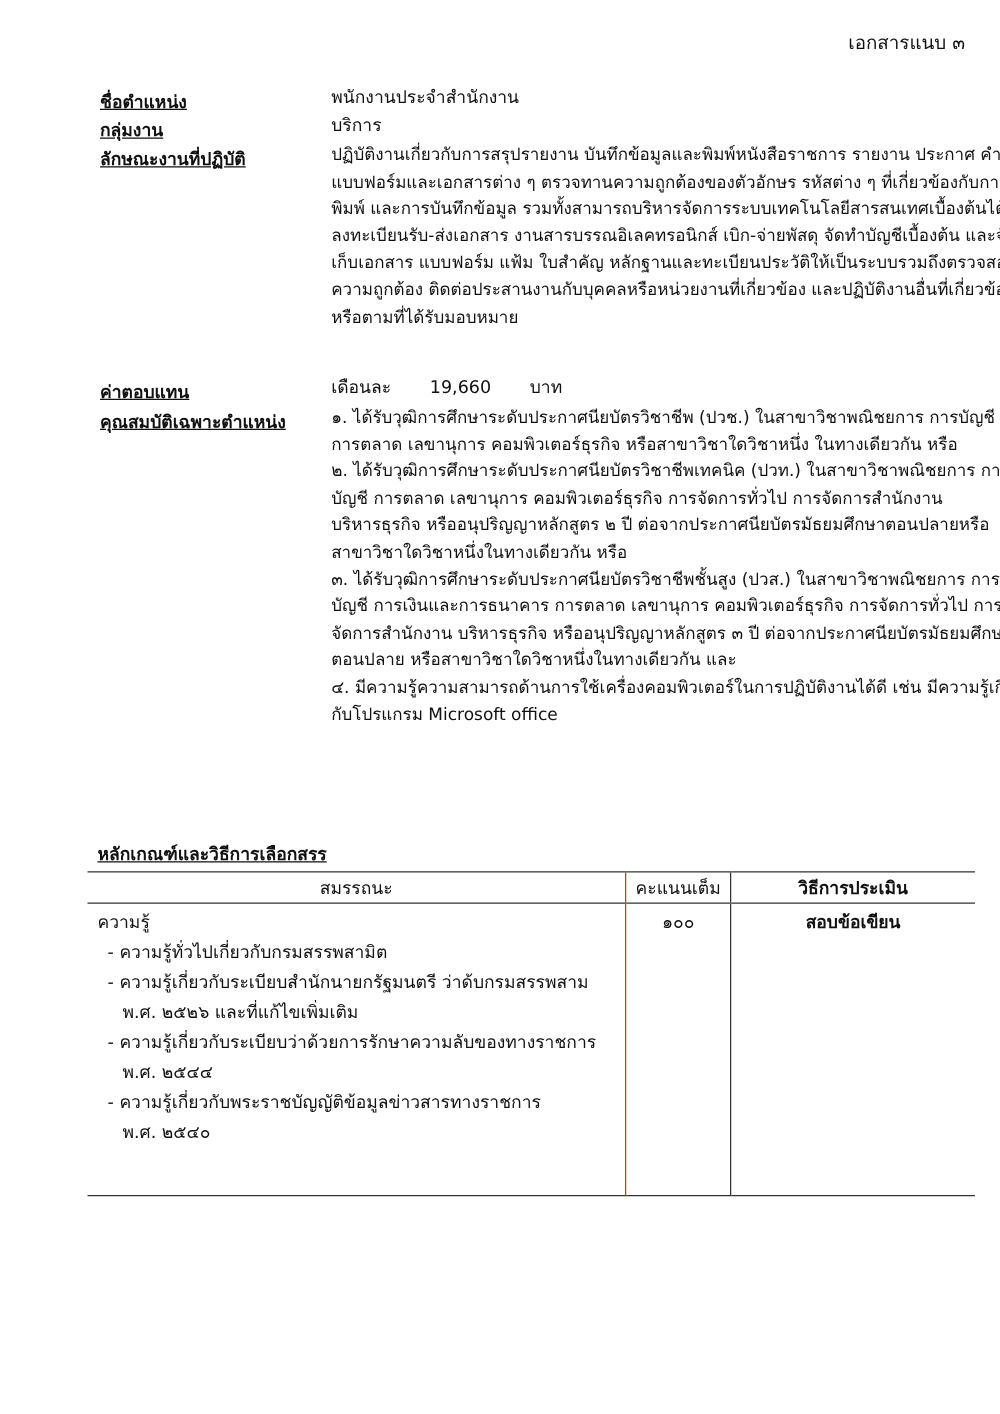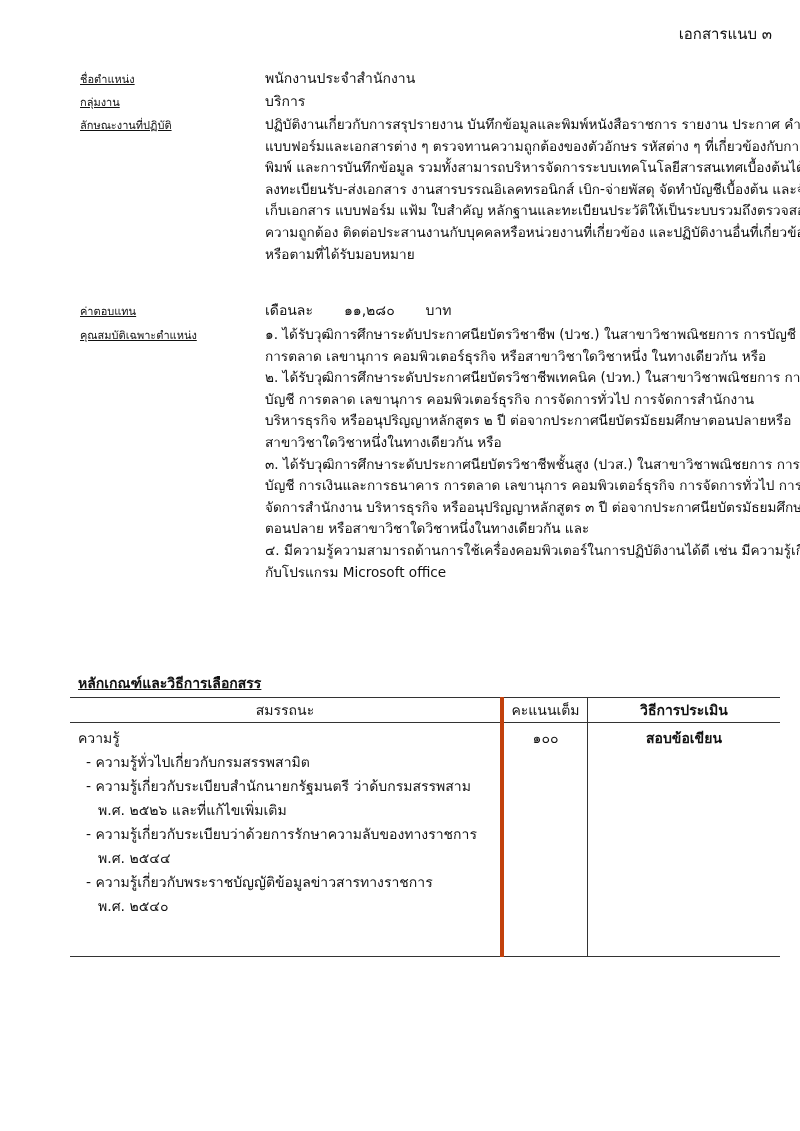--- a/index.html
+++ b/index.html
@@ -7,21 +7,21 @@
       width: 800px; height: 1131px; position: relative; overflow: hidden;
       font-family: "DejaVu Sans", "Liberation Sans", sans-serif;
       color: #111111;
     }
     .doc-ref {
       position: absolute; right: 28px; top: 22px;
       font-size: 15px;
     }
     .field-label {
       position: absolute; left: 80px;
-      font-size: 11px; font-weight: normal; text-decoration: underline;
+      font-size: 14px; font-weight: bold; text-decoration: underline;
       white-space: nowrap;
     }
     .field-value {
       position: absolute; left: 233px; width: 555px;
       font-size: 14px; line-height: 21.6px; margin-left: 32px;
     }
     .field-value p { margin: 0; }
     .qual-item { margin: 0; text-indent: 0; }
     .section-title {
       position: absolute; left: 78px; top: 672px;
@@ -31,21 +31,21 @@
       position: absolute; left: 70px; top: 697px; width: 710px;
       border-collapse: collapse; font-size: 14px;
     }
     table.criteria th {
       font-weight: normal; height: 24px; text-align: center;
       border-top: 1.5px solid #333; border-bottom: 1.5px solid #333;
       padding: 0;
     }
     table.criteria td { vertical-align: top; padding: 3px 0 0 0; }
     table.criteria .c1 { width: 430px; }
-    table.criteria .c2 { width: 83px; border-left: 4px solid #c2410c; }
+    table.criteria .c2 { width: 83px; border-left: 1px solid #c2410c; }
     table.criteria .c3 { border-left: 1px solid #333; font-weight: bold; }
     table.criteria tr.body-row td { height: 230px; border-bottom: 1.5px solid #333; }
     .comp-cat { padding-left: 8px; line-height: 24px; }
     .comp-item { padding-left: 16px; line-height: 24px; }
     .comp-item .sub { padding-left: 12px; display: block; }
     .center { text-align: center; line-height: 24px; }
   </style>
 </head>
 <body>
 
@@ -57,21 +57,21 @@
 <div class="field-label" style="top:93px;">กลุ่มงาน</div>
 <div class="field-value" style="top:91px;">บริการ</div>
 
 <div class="field-label" style="top:116px;">ลักษณะงานที่ปฏิบัติ</div>
 <div class="field-value" style="top:114px; font-size:13.6px;">ปฏิบัติงานเกี่ยวกับการสรุปรายงาน บันทึกข้อมูลและพิมพ์หนังสือราชการ รายงาน ประกาศ คำสั่ง แบบฟอร์มและเอกสารต่าง ๆ ตรวจทานความถูกต้องของตัวอักษร รหัสต่าง ๆ ที่เกี่ยวข้องกับการพิมพ์ และการบันทึกข้อมูล รวมทั้งสามารถบริหารจัดการระบบเทคโนโลยีสารสนเทศเบื้องต้นได้ ลงทะเบียนรับ-ส่งเอกสาร งานสารบรรณอิเลคทรอนิกส์ เบิก-จ่ายพัสดุ จัดทำบัญชีเบื้องต้น และจัดเก็บเอกสาร แบบฟอร์ม แฟ้ม ใบสำคัญ หลักฐานและทะเบียนประวัติให้เป็นระบบรวมถึงตรวจสอบความถูกต้อง ติดต่อประสานงานกับบุคคลหรือหน่วยงานที่เกี่ยวข้อง และปฏิบัติงานอื่นที่เกี่ยวข้องหรือตามที่ได้รับมอบหมาย</div>
 
 <div class="field-label" style="top:302px;">ค่าตอบแทน</div>
 <div class="field-value" style="top:300px;">
   <span>เดือนละ</span>
   <span style="display:inline-block; width:22px;"></span>
-  <span>๑๑,๒๘๐</span>
+  <span>19,660</span>
   <span style="display:inline-block; width:22px;"></span>
   <span>บาท</span>
 </div>
 
 <div class="field-label" style="top:326px;">คุณสมบัติเฉพาะตำแหน่ง</div>
 <div class="field-value" style="top:324px; font-size:13.6px;">
   <p class="qual-item">๑. ได้รับวุฒิการศึกษาระดับประกาศนียบัตรวิชาชีพ (ปวช.) ในสาขาวิชาพณิชยการ การบัญชี การตลาด เลขานุการ คอมพิวเตอร์ธุรกิจ หรือสาขาวิชาใดวิชาหนึ่ง ในทางเดียวกัน หรือ</p>
   <p class="qual-item">๒. ได้รับวุฒิการศึกษาระดับประกาศนียบัตรวิชาชีพเทคนิค (ปวท.) ในสาขาวิชาพณิชยการ การบัญชี การตลาด เลขานุการ คอมพิวเตอร์ธุรกิจ การจัดการทั่วไป การจัดการสำนักงาน บริหารธุรกิจ หรืออนุปริญญาหลักสูตร ๒ ปี ต่อจากประกาศนียบัตรมัธยมศึกษาตอนปลายหรือสาขาวิชาใดวิชาหนึ่งในทางเดียวกัน หรือ</p>
   <p class="qual-item">๓. ได้รับวุฒิการศึกษาระดับประกาศนียบัตรวิชาชีพชั้นสูง (ปวส.) ในสาขาวิชาพณิชยการ การบัญชี การเงินและการธนาคาร การตลาด เลขานุการ คอมพิวเตอร์ธุรกิจ การจัดการทั่วไป การจัดการสำนักงาน บริหารธุรกิจ หรืออนุปริญญาหลักสูตร ๓ ปี ต่อจากประกาศนียบัตรมัธยมศึกษาตอนปลาย หรือสาขาวิชาใดวิชาหนึ่งในทางเดียวกัน และ</p>
   <p class="qual-item">๔. มีความรู้ความสามารถด้านการใช้เครื่องคอมพิวเตอร์ในการปฏิบัติงานได้ดี เช่น มีความรู้เกี่ยวกับโปรแกรม Microsoft office</p>

